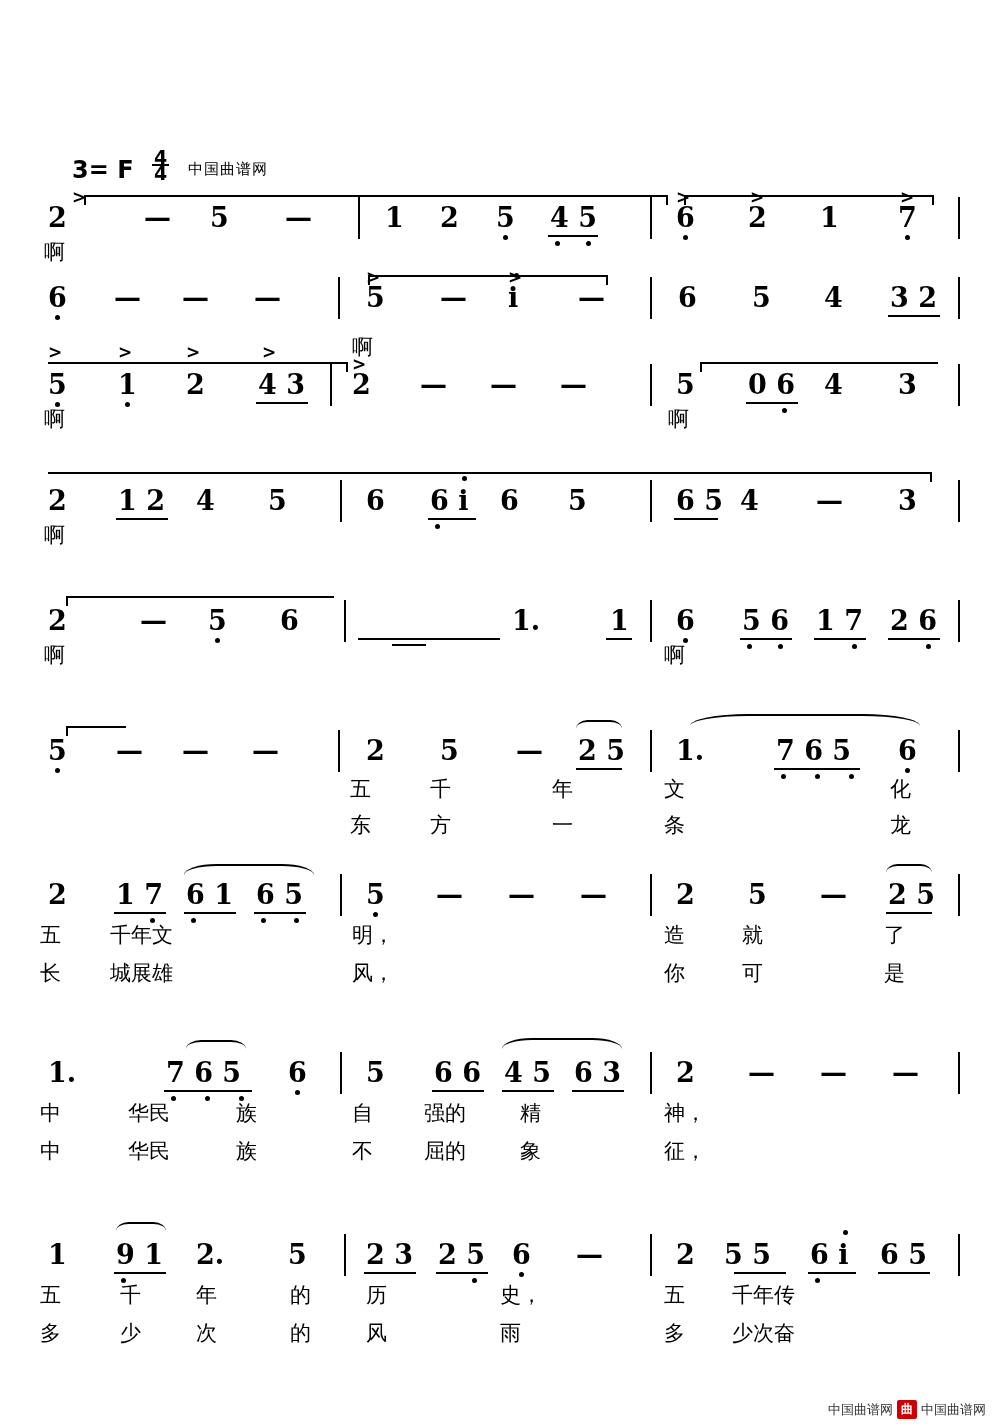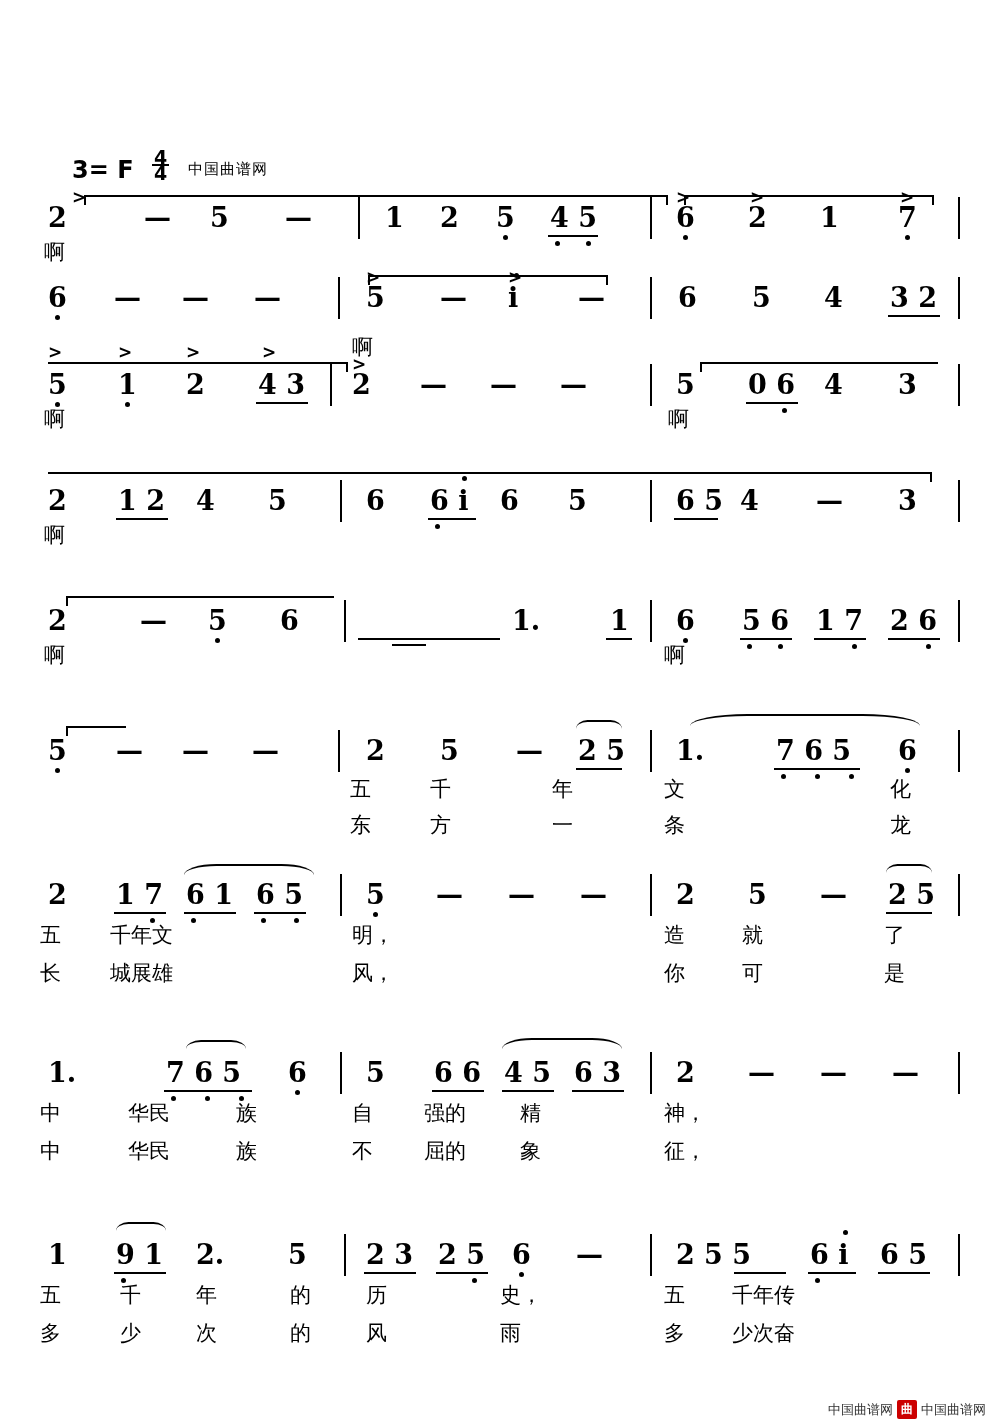--- a/index.html
+++ b/index.html
@@ -406,21 +406,21 @@
       <div class="note" style="left:366px;">2 3</div>
       <div class="beam" style="left:364px;top:40px;width:52px;"></div>
       <div class="note" style="left:438px;">2 5</div>
       <div class="beam" style="left:436px;top:40px;width:52px;"></div>
       <div class="dotb" style="left:472px;top:46px;"></div>
       <div class="note" style="left:512px;">6</div>
       <div class="dotb" style="left:519px;top:40px;"></div>
       <div class="note" style="left:576px;">—</div>
       <div class="bar" style="left:650px;top:2px;"></div>
       <div class="note" style="left:676px;">2</div>
-      <div class="note" style="left:704px;">5 5</div>
+      <div class="note" style="left:724px;">5 5</div>
       <div class="beam" style="left:734px;top:40px;width:52px;"></div>
       <div class="note" style="left:810px;">6 i</div>
       <div class="beam" style="left:808px;top:40px;width:48px;"></div>
       <div class="dotb" style="left:815px;top:46px;"></div>
       <div class="dott" style="left:843px;top:-2px;"></div>
       <div class="note" style="left:880px;">6 5</div>
       <div class="beam" style="left:878px;top:40px;width:52px;"></div>
       <div class="bar" style="left:958px;top:2px;"></div>
     </div>
     <div class="lyr" style="left:40px;top:48px;">五</div>

